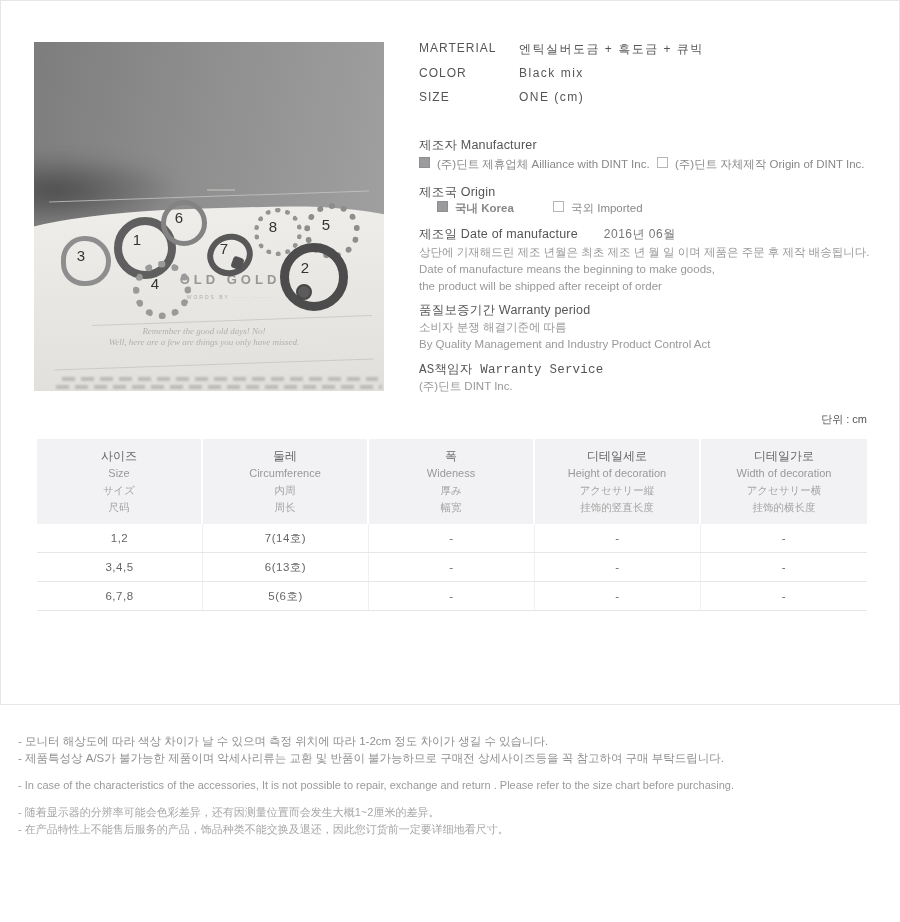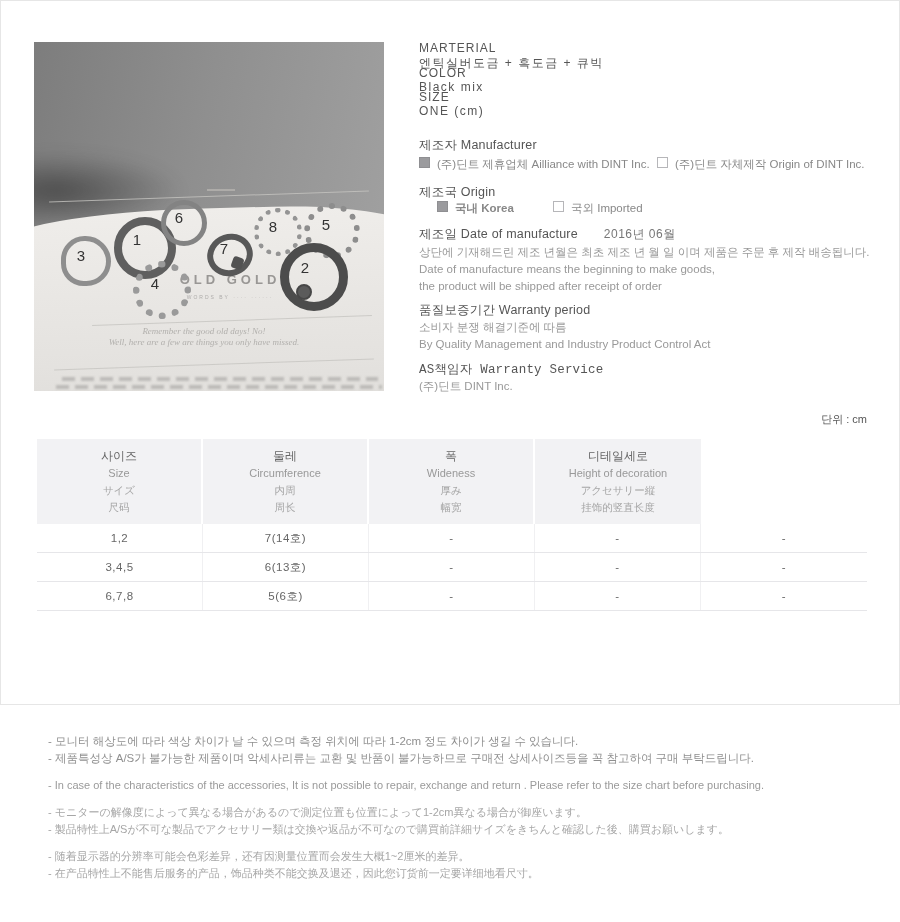--- a/index.html
+++ b/index.html
@@ -47,21 +47,21 @@
   .charm-7{left:198px;top:215px;width:11px;height:12px;border-radius:3px;transform:rotate(20deg);}
   .charm-2{left:262px;top:242px;width:16px;height:16px;border-radius:50%;border:2px solid #474747;background:#5b5b5b;box-sizing:border-box;}
   .ring-num{position:absolute;width:22px;text-align:center;font-size:15px;line-height:18px;color:#333;}
   .n1{left:92px; top:189px;} .n2{left:260px;top:217px;} .n3{left:36px; top:205px;}
   .n4{left:110px;top:233px;} .n5{left:281px;top:174px;} .n6{left:134px;top:167px;}
   .n7{left:179px;top:198px;} .n8{left:228px;top:176px;}
 
   
   .right-col{position:absolute;left:418px;top:0;width:464px;}
   .abs{position:absolute;left:0;}
-  .info-row{display:flex;color:#555;flex-direction:column;}
+  .info-row{display:flex;color:#555;}
   .info-label{width:100px;font-size:12px;letter-spacing:1px;}
   .info-value{font-size:12px;letter-spacing:1.5px;color:#555;}
   .sec-title{font-size:12.5px;color:#555;letter-spacing:.2px;}
   .date-value{font-size:12px;color:#777;margin-left:26px;letter-spacing:.5px;}
   .opt-row{display:flex;align-items:flex-start;position:absolute;}
   .cb{width:11px;height:11px;display:inline-block;box-sizing:border-box;flex:0 0 auto;}
   .cb-filled{background:#9b9b9e;border:1px solid #8f8f92;}
   .cb-empty{background:#fff;border:1px solid #b6b6b9;}
   .opt-label{font-size:11.5px;color:#888;margin-left:7px;white-space:nowrap;}
   .note{font-size:11.5px;color:#999;line-height:15.5px;}
@@ -77,21 +77,21 @@
   .h-en{font-size:11px;color:#999;line-height:17px;}
   .h-ja{font-size:10.5px;color:#a5a5a5;line-height:17px;}
   .h-zh{font-size:10.5px;color:#a5a5a5;line-height:17px;}
   .t-row{display:grid;grid-template-columns:repeat(5,1fr);border-bottom:1px solid #e6e6e9;}
   .t-row .cell{height:28px;line-height:28px;text-align:center;font-size:11.5px;color:#666;
                letter-spacing:.5px;border-right:1px solid #f0f0f2;}
   .t-row .cell:last-child{border-right:none;}
 
   
   .disclaimers{position:absolute;left:18px;top:733px;width:870px;}
-  .dgroup{margin-bottom:10px;margin-left:30px;}
+  .dgroup{margin-bottom:10px;}
   .dline{line-height:17px;white-space:nowrap;}
   .d-ko{font-size:11.5px;color:#8f8f8f;}
   .d-en{font-size:11px;color:#9a9a9a;}
   .d-ja{font-size:11px;color:#a6a6a6;}
   .d-zh{font-size:11px;color:#a6a6a6;}
 </style>
 </head>
 <body>
 
 <div class="content-box">
@@ -210,20 +210,26 @@
         <div class="h-en">Wideness</div>
         <div class="h-ja">厚み</div>
         <div class="h-zh">幅宽</div>
       </div>
       <div class="hcell">
         <div class="h-ko">디테일세로</div>
         <div class="h-en">Height of decoration</div>
         <div class="h-ja">アクセサリー縦</div>
         <div class="h-zh">挂饰的竖直长度</div>
       </div>
+      <div class="hcell">
+        <div class="h-ko">디테일가로</div>
+        <div class="h-en">Width of decoration</div>
+        <div class="h-ja">アクセサリー横</div>
+        <div class="h-zh">挂饰的横长度</div>
+      </div>
     </div>
     <div class="t-row">
       <div class="cell">1,2</div>
       <div class="cell">7(14호)</div>
       <div class="cell">-</div>
       <div class="cell">-</div>
       <div class="cell">-</div>
     </div>
     <div class="t-row">
       <div class="cell">3,4,5</div>
@@ -244,20 +250,16 @@
 
 <div class="disclaimers">
   <div class="dgroup">
     <div class="dline d-ko">- 모니터 해상도에 따라 색상 차이가 날 수 있으며 측정 위치에 따라 1-2cm 정도 차이가 생길 수 있습니다.</div>
     <div class="dline d-ko">- 제품특성상 A/S가 불가능한 제품이며 악세사리류는 교환 및 반품이 불가능하므로 구매전 상세사이즈등을 꼭 참고하여 구매 부탁드립니다.</div>
   </div>
   <div class="dgroup">
     <div class="dline d-en">- In case of the characteristics of the accessories, It is not possible to repair, exchange and return . Please refer to the size chart before purchasing.</div>
   </div>
   <div class="dgroup">
-    <div class="dline d-ja">- モニターの解像度によって異なる場合があるので測定位置も位置によって1-2cm異なる場合が御座います。</div>
-    <div class="dline d-ja">- 製品特性上A/Sが不可な製品でアクセサリー類は交換や返品が不可なので購買前詳細サイズをきちんと確認した後、購買お願いします。</div>
-  </div>
-  <div class="dgroup">
     <div class="dline d-zh">- 随着显示器的分辨率可能会色彩差异，还有因测量位置而会发生大概1~2厘米的差异。</div>
     <div class="dline d-zh">- 在产品特性上不能售后服务的产品，饰品种类不能交换及退还，因此您订货前一定要详细地看尺寸。</div>
   </div>
 </div>
 
 </body></html>

